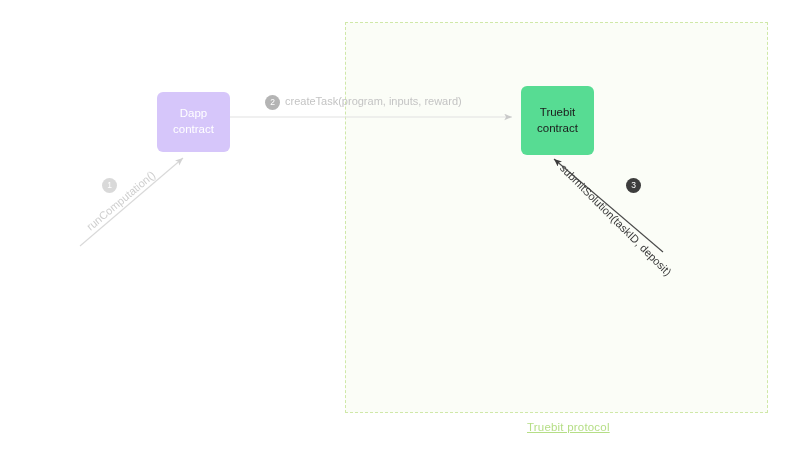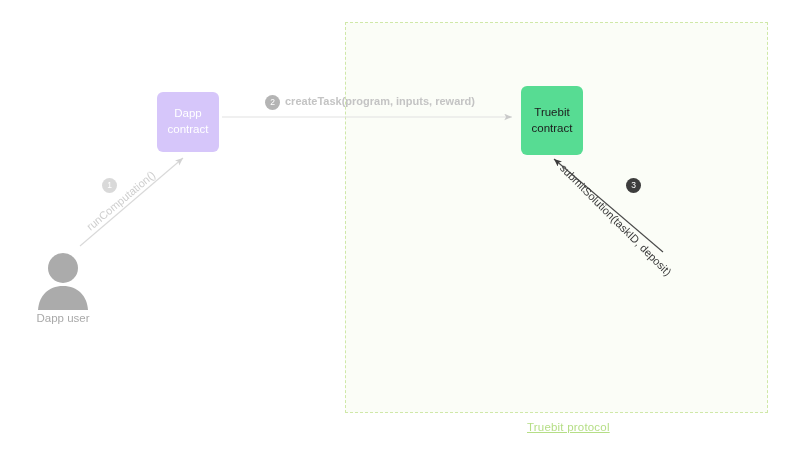--- a/index.html
+++ b/index.html
@@ -53,29 +53,29 @@
     text-align: center;
     border-radius: 6px;
     font-size: 11.5px;
     line-height: 1.35;
     box-sizing: border-box;
     white-space: pre-line;
   }
   .box-dapp-contract {
     left: 157px;
     top: 92px;
-    width: 62px;
+    width: 73px;
     height: 60px;
     background: #d6c6fa;
     color: #ffffff;
   }
   .box-truebit-contract {
     left: 521px;
     top: 86px;
-    width: 62px;
+    width: 73px;
     height: 69px;
     background: #57dc93;
     color: #1c1c1c;
   }
 
   
   .actor {
     position: absolute;
     width: 110px;
     text-align: center;
@@ -142,21 +142,20 @@
   .label-run-computation {
     left: 88px;
     top: 222px;
     color: #cecece;
     transform: rotate(-40deg);
   }
   .label-create-task {
     left: 285px;
     top: 95px;
     color: #c4c4c4;
-    font-weight: bold;
   }
   .label-submit-solution {
     left: 562px;
     top: 160px;
     color: #3b3b3b;
     transform: rotate(45deg);
   }
 </style>
 </head>
 <body>
@@ -189,27 +188,20 @@
   <div class="node-box box-dapp-contract">
     <span>Dapp
 contract</span>
   </div>
 
   <div class="node-box box-truebit-contract">
     <span>Truebit
 contract</span>
   </div>
 
-  <div class="actor actor-dapp-user">
-    <svg class="actor-glyph" width="54" height="58" viewBox="0 0 54 58" xmlns="http://www.w3.org/2000/svg">
-      <circle cx="27" cy="16" r="15" fill="#ababab"></circle>
-      <path d="M27 34 C12 34 3 44 2 58 L52 58 C51 44 42 34 27 34 Z" fill="#ababab"></path>
-    </svg>
-    <span class="actor-label">Dapp user</span>
-  </div>
 
 
   <div class="step-badge badge-1">1</div>
   <div class="step-badge badge-2">2</div>
   <div class="step-badge badge-3">3</div>
 
   <div class="edge-label label-run-computation">runComputation()</div>
   <div class="edge-label label-create-task">createTask(program, inputs, reward)</div>
   <div class="edge-label label-submit-solution">submitSolution(taskID, deposit)</div>
 

